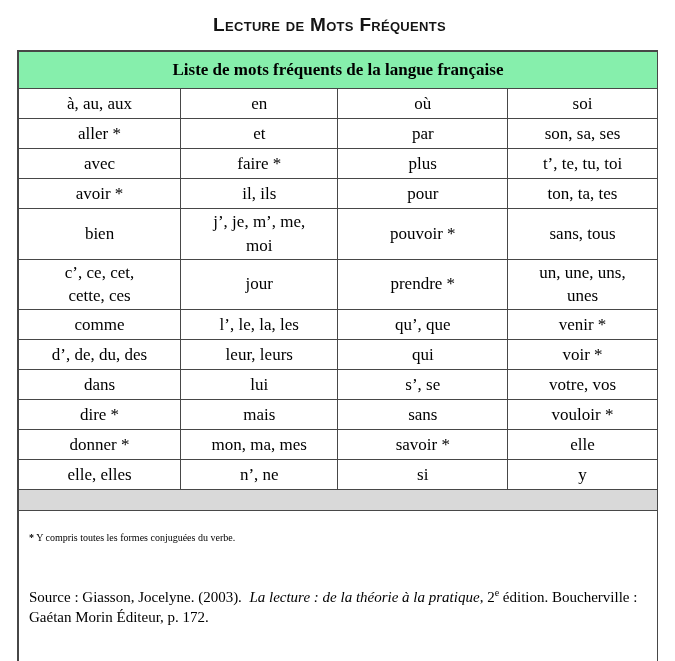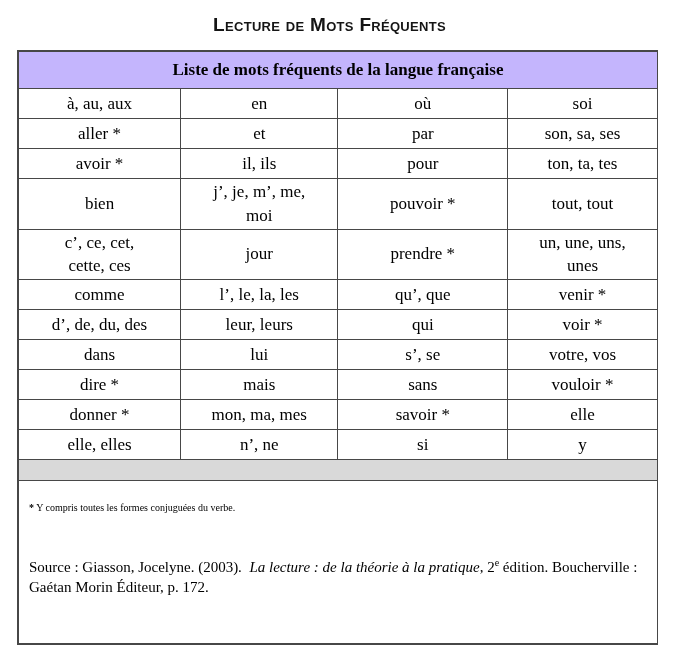--- a/index.html
+++ b/index.html
@@ -38,21 +38,21 @@
   table.word-table td {
     border: 1.5px solid #474747;
     text-align: center;
     vertical-align: middle;
     padding: 1px 4px;
     font-size: 17px;
     line-height: 1.4;
     white-space: pre-line;
   }
   th.table-title {
-    background: #c4b5fd;
+    background: #86efac;
     font-weight: bold;
     font-size: 19px;
     height: 34px;
     padding: 2px 4px;
   }
   tbody td { height: 27px; }
   .col-1 { width: 25.4%; }
   .col-2 { width: 24.6%; }
   .col-3 { width: 26.5%; }
   .col-4 { width: 23.5%; }
@@ -109,31 +109,37 @@
           <td>où</td>
           <td>soi</td>
         </tr>
         <tr>
           <td>aller *</td>
           <td>et</td>
           <td>par</td>
           <td>son, sa, ses</td>
         </tr>
         <tr>
+          <td>avec</td>
+          <td>faire *</td>
+          <td>plus</td>
+          <td>t’, te, tu, toi</td>
+        </tr>
+        <tr>
           <td>avoir *</td>
           <td>il, ils</td>
           <td>pour</td>
           <td>ton, ta, tes</td>
         </tr>
         <tr>
           <td>bien</td>
           <td>j’, je, m’, me,
 moi</td>
           <td>pouvoir *</td>
-          <td>tout, tout</td>
+          <td>sans, tous</td>
         </tr>
         <tr>
           <td>c’, ce, cet,
 cette, ces</td>
           <td>jour</td>
           <td>prendre *</td>
           <td>un, une, uns,
 unes</td>
         </tr>
         <tr>

